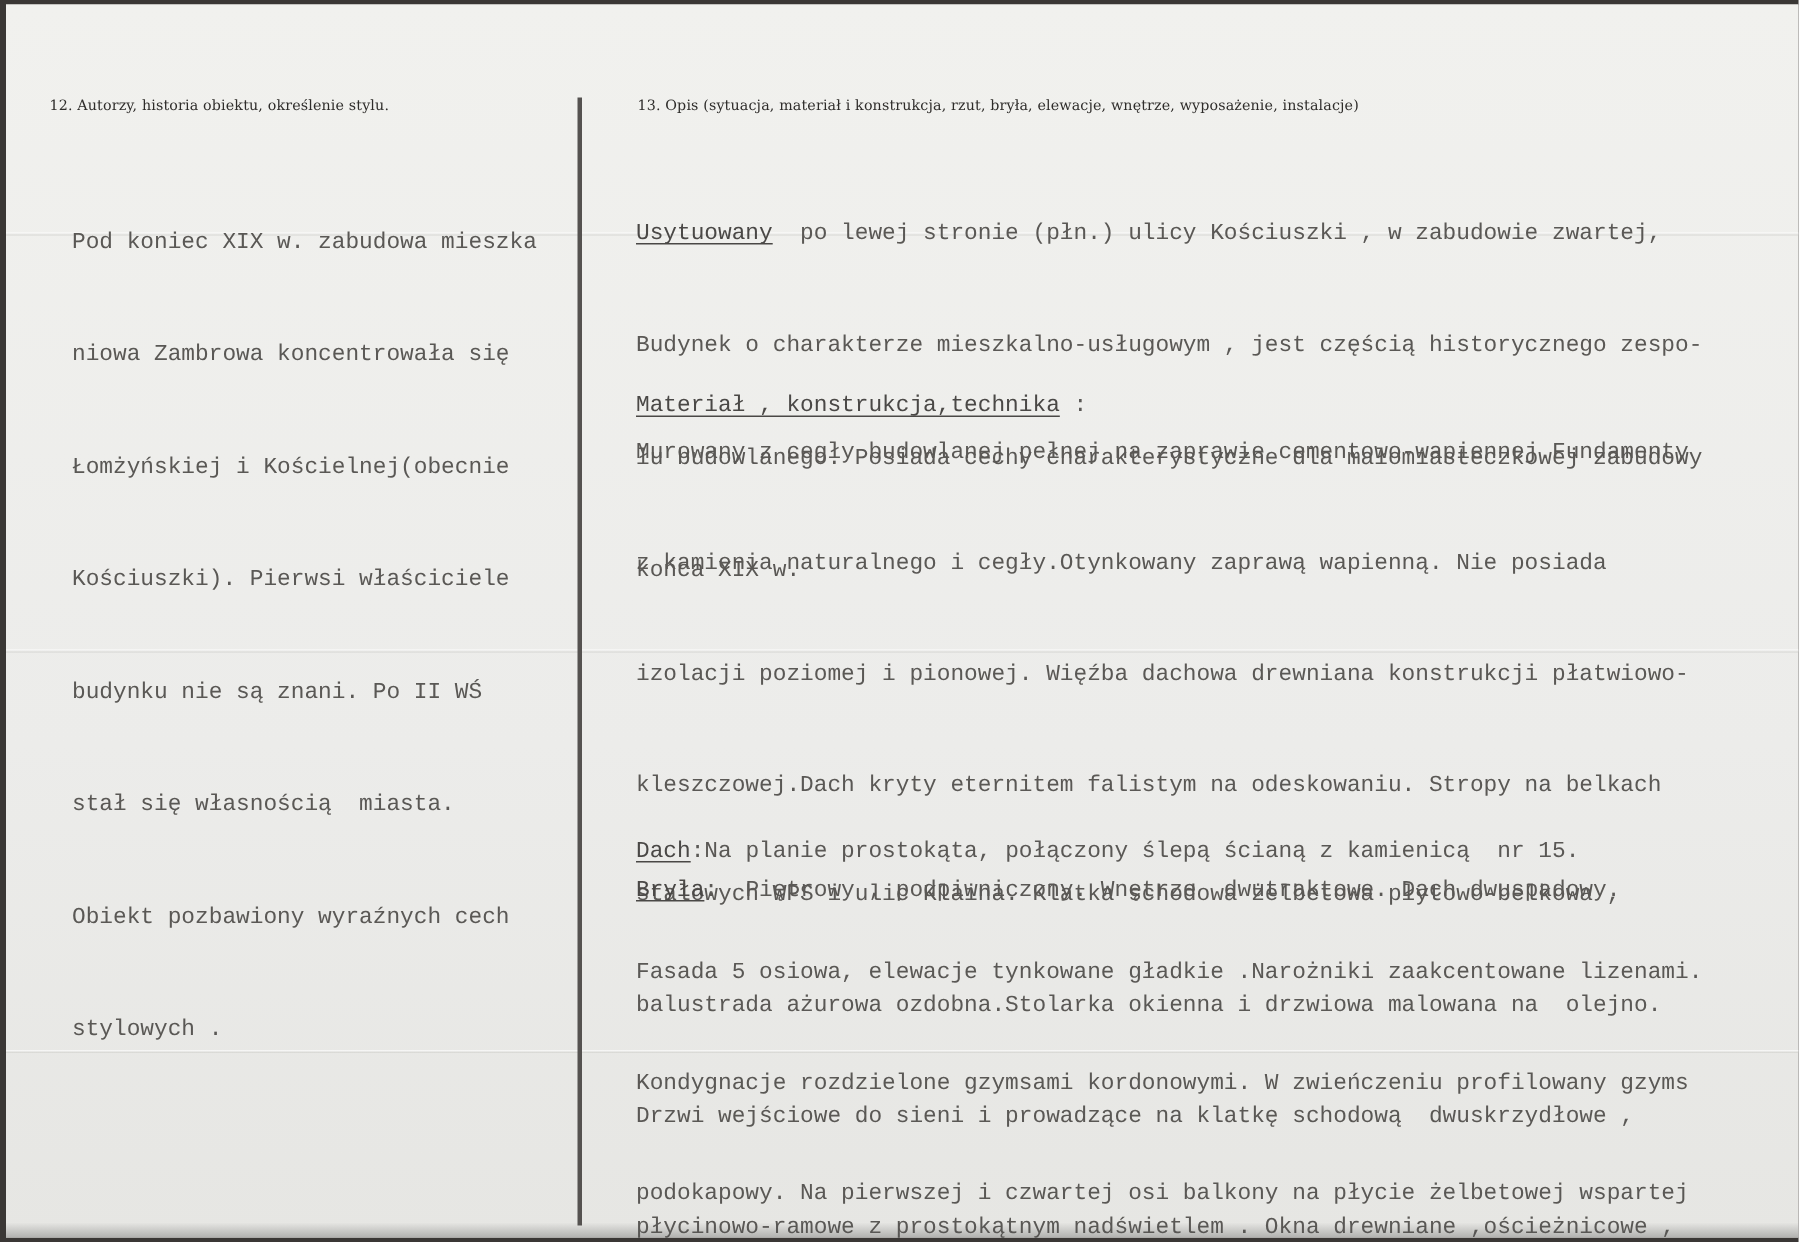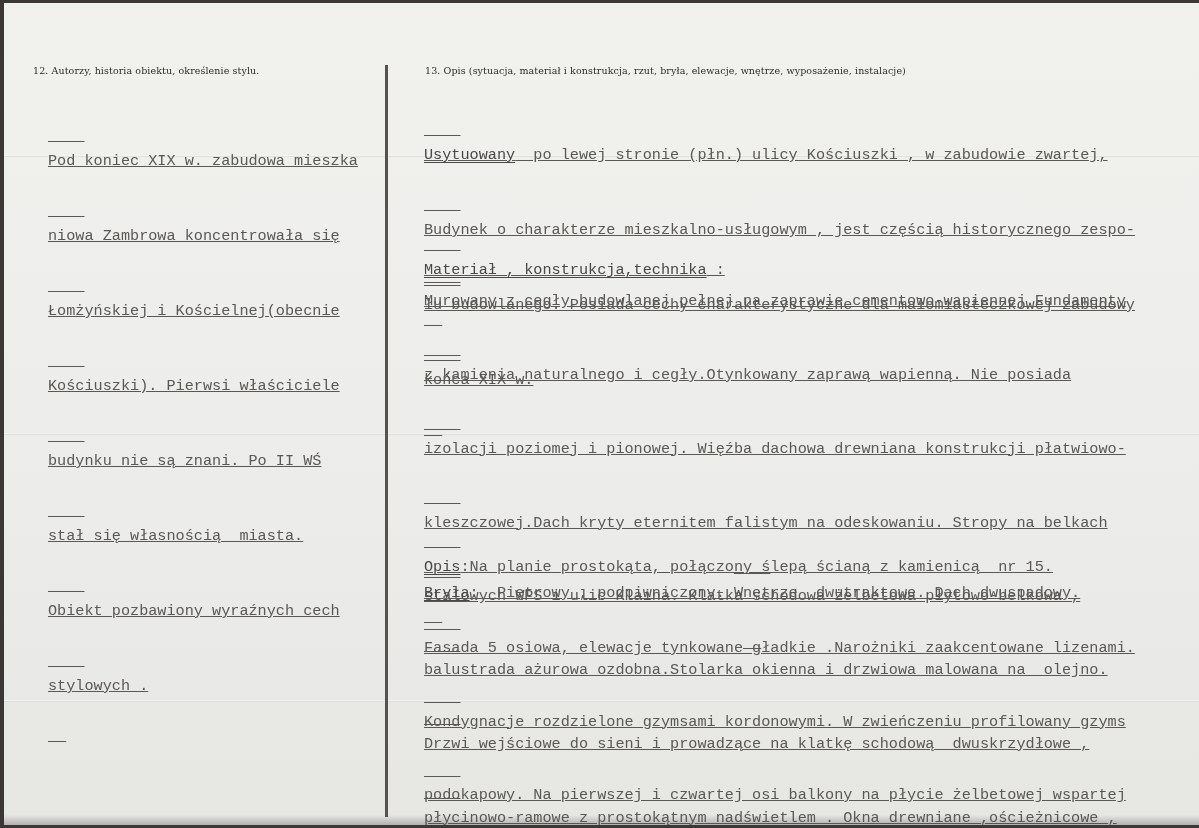--- a/index.html
+++ b/index.html
@@ -24,21 +24,21 @@
     .header {
       position: absolute; top: 62px;
       font-family: "DejaVu Serif", "Liberation Serif", serif;
       font-size: 9.5px; color: #2e2c2a; letter-spacing: 0.1px; white-space: nowrap;
     }
     .h-left { left: 29px; }
     .h-right { left: 421px; }
     .typed {
       position: absolute;
       font-family: "Liberation Mono", "DejaVu Sans Mono", monospace;
-      font-size: 15.2px; color: #5a5855; white-space: pre; line-height: 25px; text-decoration: underline;
+      font-size: 15.2px; color: #5a5855; white-space: pre; line-height: 25px;
     }
     .left-text { left: 44px; top: 96px; }
     .line { display: block; height: 25px; }
     .u { text-decoration: underline; text-decoration-style: solid; text-underline-offset: 3px; }
     .heading-line { color: #4a4846; }
     .bottom-edge {
       position: absolute; left: 0; right: 0; bottom: 0; height: 10px;
       background: linear-gradient(180deg, rgba(0,0,0,0), rgba(80,80,80,0.35));
     }
   </style>
@@ -84,21 +84,21 @@
     <span class="line" style="height:24.6px">stalowych WPS i ulic Klaina. Klatka schodowa żelbetowa płytowo-belkowa ,</span>
     <span class="line" style="height:24.6px">balustrada ażurowa ozdobna.Stolarka okienna i drzwiowa malowana na  olejno.</span>
     <span class="line" style="height:24.6px">Drzwi wejściowe do sieni i prowadzące na klatkę schodową  dwuskrzydłowe ,</span>
     <span class="line" style="height:24.6px">płycinowo-ramowe z prostokątnym nadświetlem . Okna drewniane ,ościeżnicowe ,</span>
     
     
     
   </div>
 
   <div class="typed" style="left:420px; top:502px;">
-    <span class="line"><span class="u heading-line">Opis</span><span>:Na planie prostokąta, połączony ślepą ścianą z kamienicą  nr 15.</span></span>
+    <span class="line"><span class="u heading-line">Dach</span><span>:Na planie prostokąta, połączony ślepą ścianą z kamienicą  nr 15.</span></span>
   </div>
 
   <div class="typed" style="left:420px; top:528px;text-align:center;">
     <span class="line"><span class="u heading-line">Bryła</span><span>:  Piętrowy , podpiwniczony. Wnętrze  dwutraktowe. Dach dwuspadowy.</span></span>
   </div>
 
   <div class="typed" style="left:420px; top:584px; line-height:24.5px;">
     <span class="line" style="height:24.5px">Fasada 5 osiowa, elewacje tynkowane gładkie .Narożniki zaakcentowane lizenami.</span>
     <span class="line" style="height:24.5px">Kondygnacje rozdzielone gzymsami kordonowymi. W zwieńczeniu profilowany gzyms</span>
     <span class="line" style="height:24.5px">podokapowy. Na pierwszej i czwartej osi balkony na płycie żelbetowej wspartej</span>

